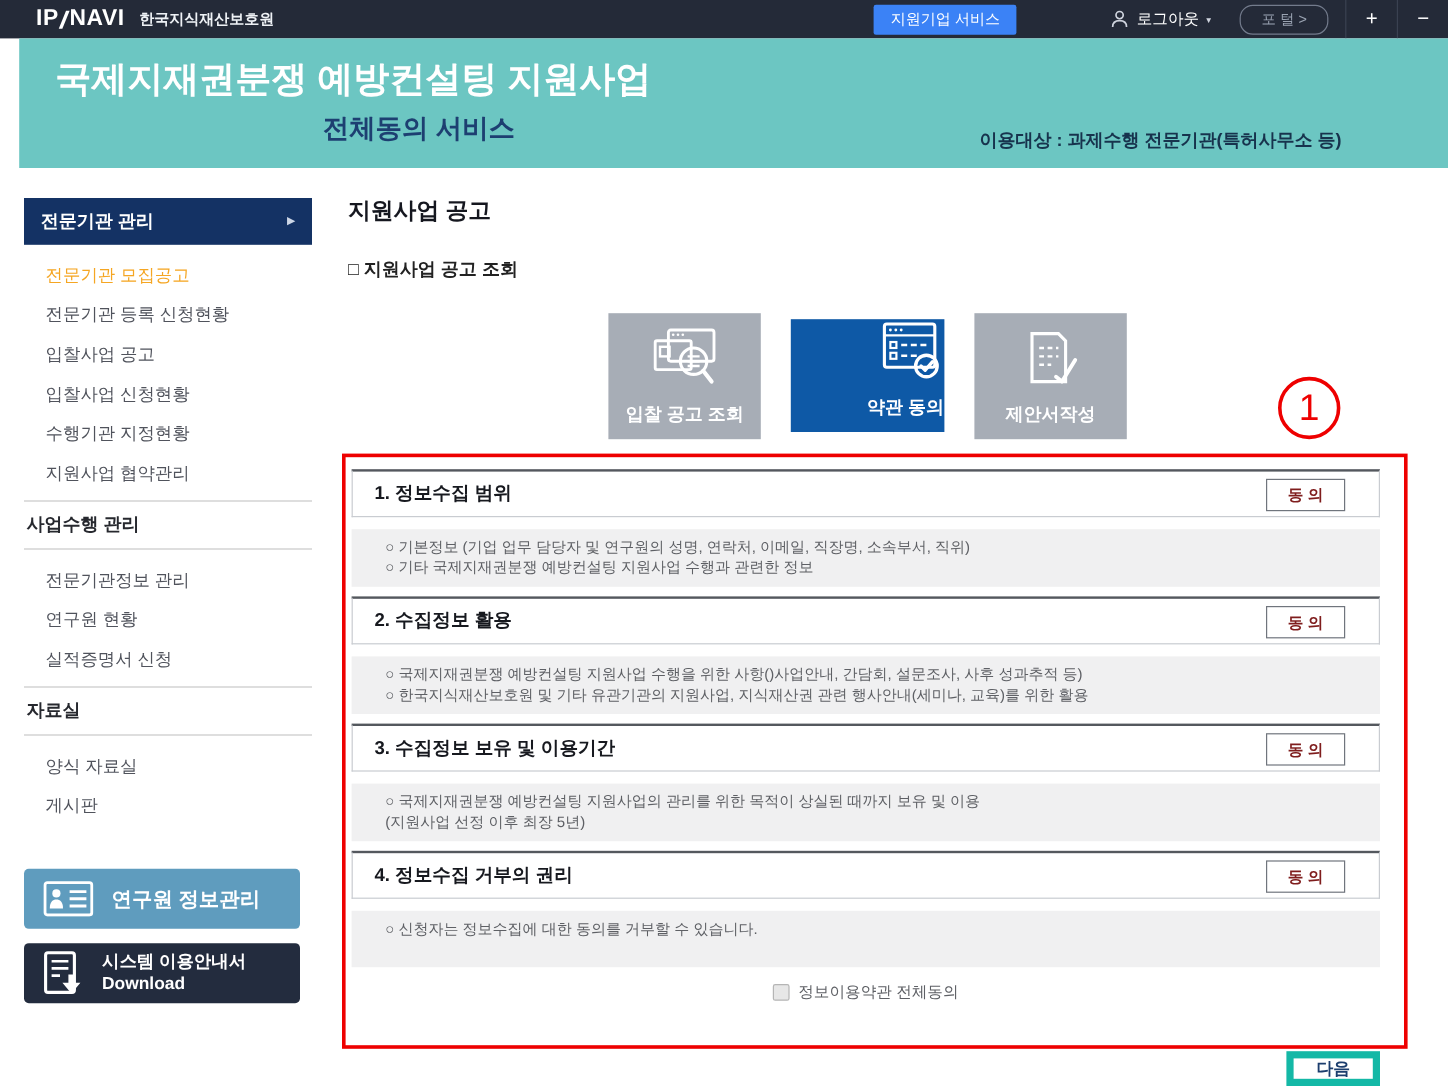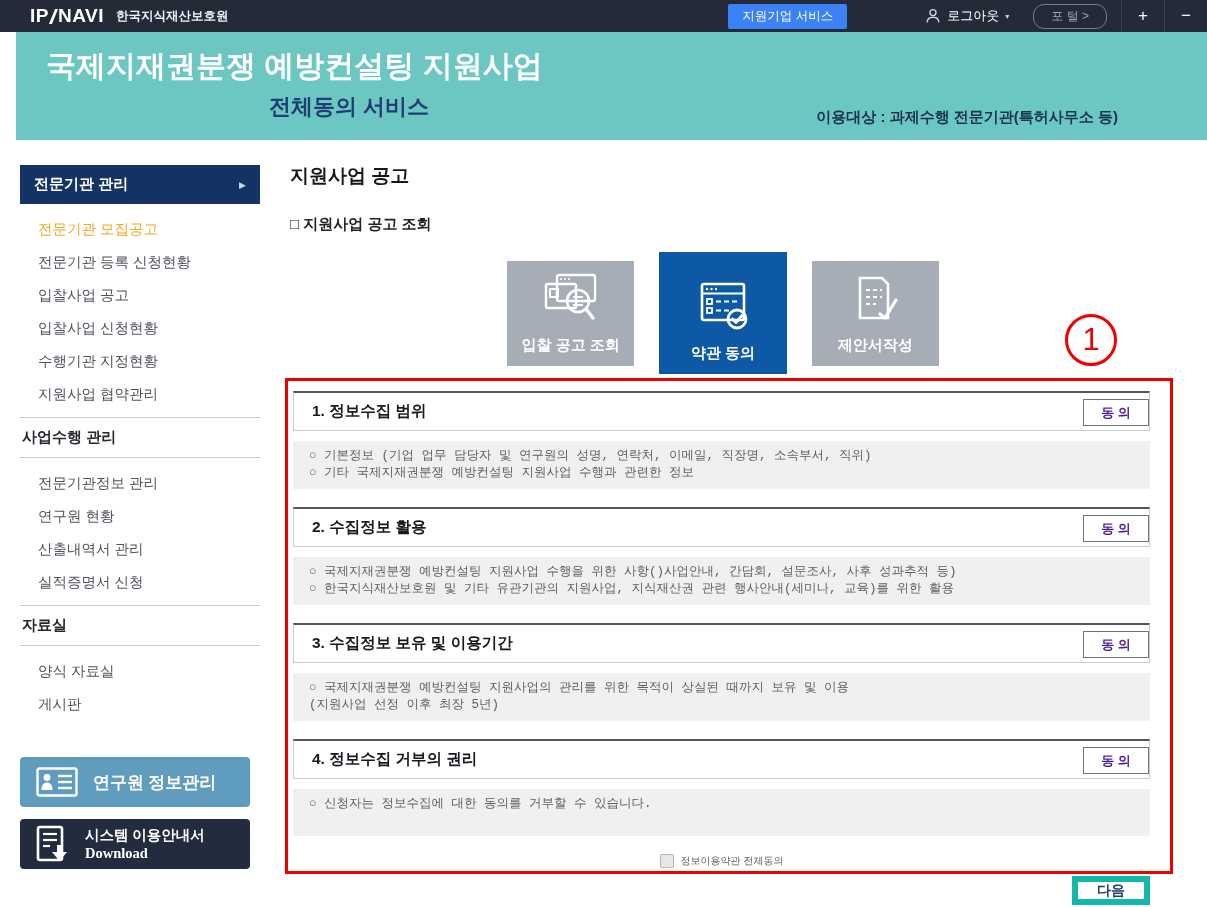--- a/index.html
+++ b/index.html
@@ -32,44 +32,44 @@
   .sidebar { position:absolute; left:20px; top:165px; width:240px; }
   .menu-head { background:#143264; color:#fff; font-weight:bold; font-size:15px; padding:10px 14px;
     display:flex; justify-content:space-between; align-items:center; cursor:pointer; }
   .menu-head .arr { font-size:9px; color:#cdd6e6; }
   .menu-list { list-style:none; padding:9px 0 6px 18px; }
   .menu-list li { height:33px; display:flex; align-items:center; font-size:14.5px; color:#50535c; cursor:pointer; }
   .menu-list li.active { color:#f5a623; }
   .rule { border-top:1px solid #c9c9c9; }
   .group-title { font-weight:bold; font-size:15px; color:#26282e; padding:10px 0 10px 2px; }
   .side-btn { width:230px; height:50px; border:none; border-radius:4px; display:flex; align-items:center;
-    color:#fff; font-weight:bold; text-align:left; gap:15px; padding-left:16px; cursor:pointer; font-family:Liberation Serif, serif; }
+    color:#fff; font-weight:bold; text-align:left; gap:15px; padding-left:16px; cursor:pointer; font-family:Liberation Sans, sans-serif; }
   .side-btn.blue { background:#5f9cbe; margin-top:30px; font-size:17px; }
   .side-btn.dark { background:#232c3e; margin-top:12px; font-size:14.5px; line-height:1.25; }
 
   
   .main { position:absolute; left:290px; top:160px; width:885px; height:747px; }
   .page-title { position:absolute; top:3px; left:0; font-size:19px; font-weight:bold; color:#15171f; }
   .sub-title { position:absolute; top:55px; left:0; font-size:15px; font-weight:bold; color:#222; }
   .steps { position:absolute; top:92px; left:217px; width:432px; height:122px; display:flex; align-items:center;gap:25px; }
   .step { width:144px; height:105px; background:#a7adb6; display:flex; flex-direction:column; align-items:center;
     justify-content:flex-end; padding-bottom:11px; color:#fff; font-weight:bold; font-size:15px; cursor:pointer; }
   .step svg { margin-bottom:10px; }
-  .step.active { height:122px; background:#0e59a6; }
+  .step.active { height:94px; background:#0e59a6;align-items:flex-end; }
 
   .agreements { position:absolute; top:231px; left:3px; width:857px; }
-  .agree-sec { margin-bottom:18px;border-radius:24px; }
+  .agree-sec { margin-bottom:8px;border-radius:24px; }
   .agree-head { position:relative; height:40px; background:#fff; border:1px solid #c9ccd1;
     border-top:2px solid #54585e; display:flex; align-items:center; padding-left:18px;
     font-size:15.5px; font-weight:bold; color:#17191f; margin-bottom:10px; }
-  .agree-btn { position:absolute; right:0; top:6px; width:66px; height:27px; background:#fff;
-    border:1px solid #70757d; color:#4c1d95; font-weight:bold; font-size:13px; cursor:pointer; font-family:inherit; }
-  .agree-body { background:#f0f0f1; min-height:47px; padding:7px 16px; font-size:12.5px; line-height:17px; color:#5e6065;font-family:Liberation Mono, monospace; }
+  .agree-btn { position:absolute; right:28px; top:6px; width:66px; height:27px; background:#fff;
+    border:1px solid #70757d; color:#7f1d1d; font-weight:bold; font-size:13px; cursor:pointer; font-family:inherit; }
+  .agree-body { background:#f0f0f1; min-height:47px; padding:7px 28px; font-size:12.5px; line-height:17px; color:#5e6065; }
   .all-agree { margin-top:12px; display:flex; justify-content:center; align-items:center; gap:7px;
-    font-size:10px; color:#5e6065; }
+    font-size:13px; color:#5e6065; }
   .checkbox { width:14px; height:14px; background:#e7e7e7; border:1px solid #b5b5b5; border-radius:2px; cursor:pointer; }
   .next-btn { position:absolute; top:716px; left:782px; width:78px; height:29px; background:#fff;
     border:6px solid #14b8a6; color:#1c3e6e; font-weight:bold; font-size:14px; cursor:pointer; font-family:inherit; }
 
   
   .annot-rect { position:absolute; left:285px; top:378px; width:888px; height:496px;
     border:3px solid #ee0000; pointer-events:none; }
   .annot-circle { position:absolute; left:1065px; top:314px; width:52px; height:52px; border:3px solid #ee0000;
     border-radius:50%; color:#ee0000; font-size:31px; display:flex; align-items:center; justify-content:center;
     pointer-events:none; }
@@ -118,21 +118,20 @@
     <li>입찰사업 신청현황</li>
     <li>수행기관 지정현황</li>
     <li>지원사업 협약관리</li>
   </ul>
   <div class="rule"></div>
   <div class="group-title">사업수행 관리</div>
   <div class="rule"></div>
   <ul class="menu-list">
     <li>전문기관정보 관리</li>
     <li>연구원 현황</li>
-    <li>산출내역서 관리</li>
     <li>실적증명서 신청</li>
   </ul>
   <div class="rule"></div>
   <div class="group-title">자료실</div>
   <div class="rule"></div>
   <ul class="menu-list">
     <li>양식 자료실</li>
     <li>게시판</li>
   </ul>
 

